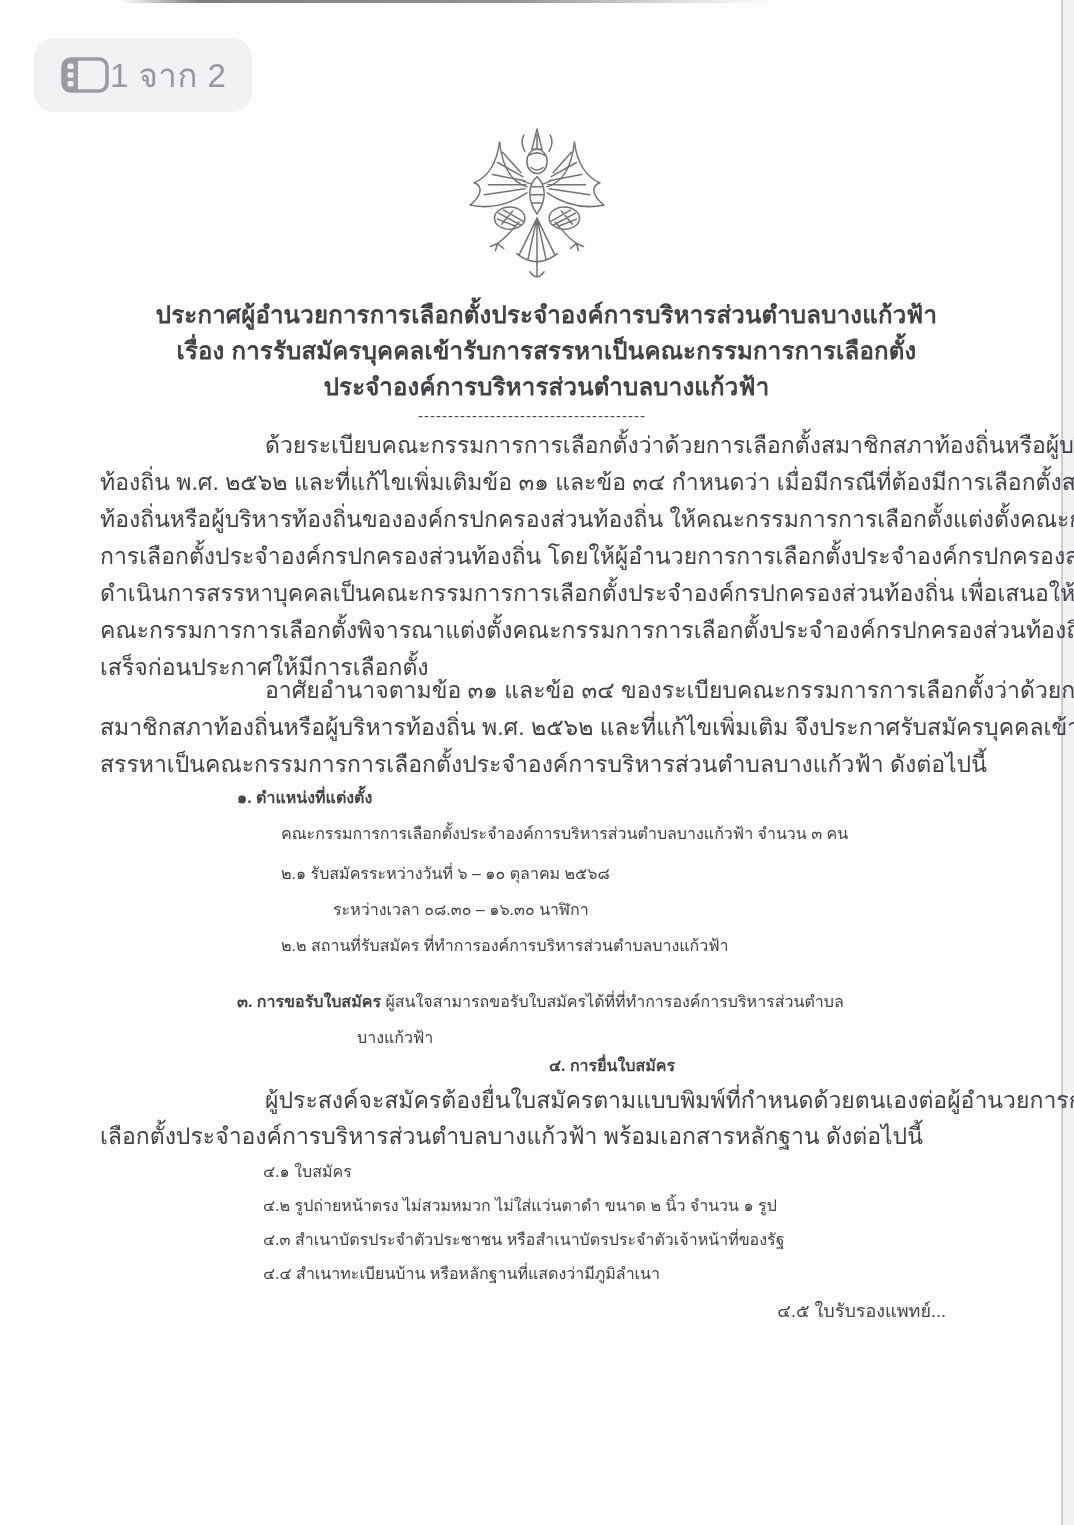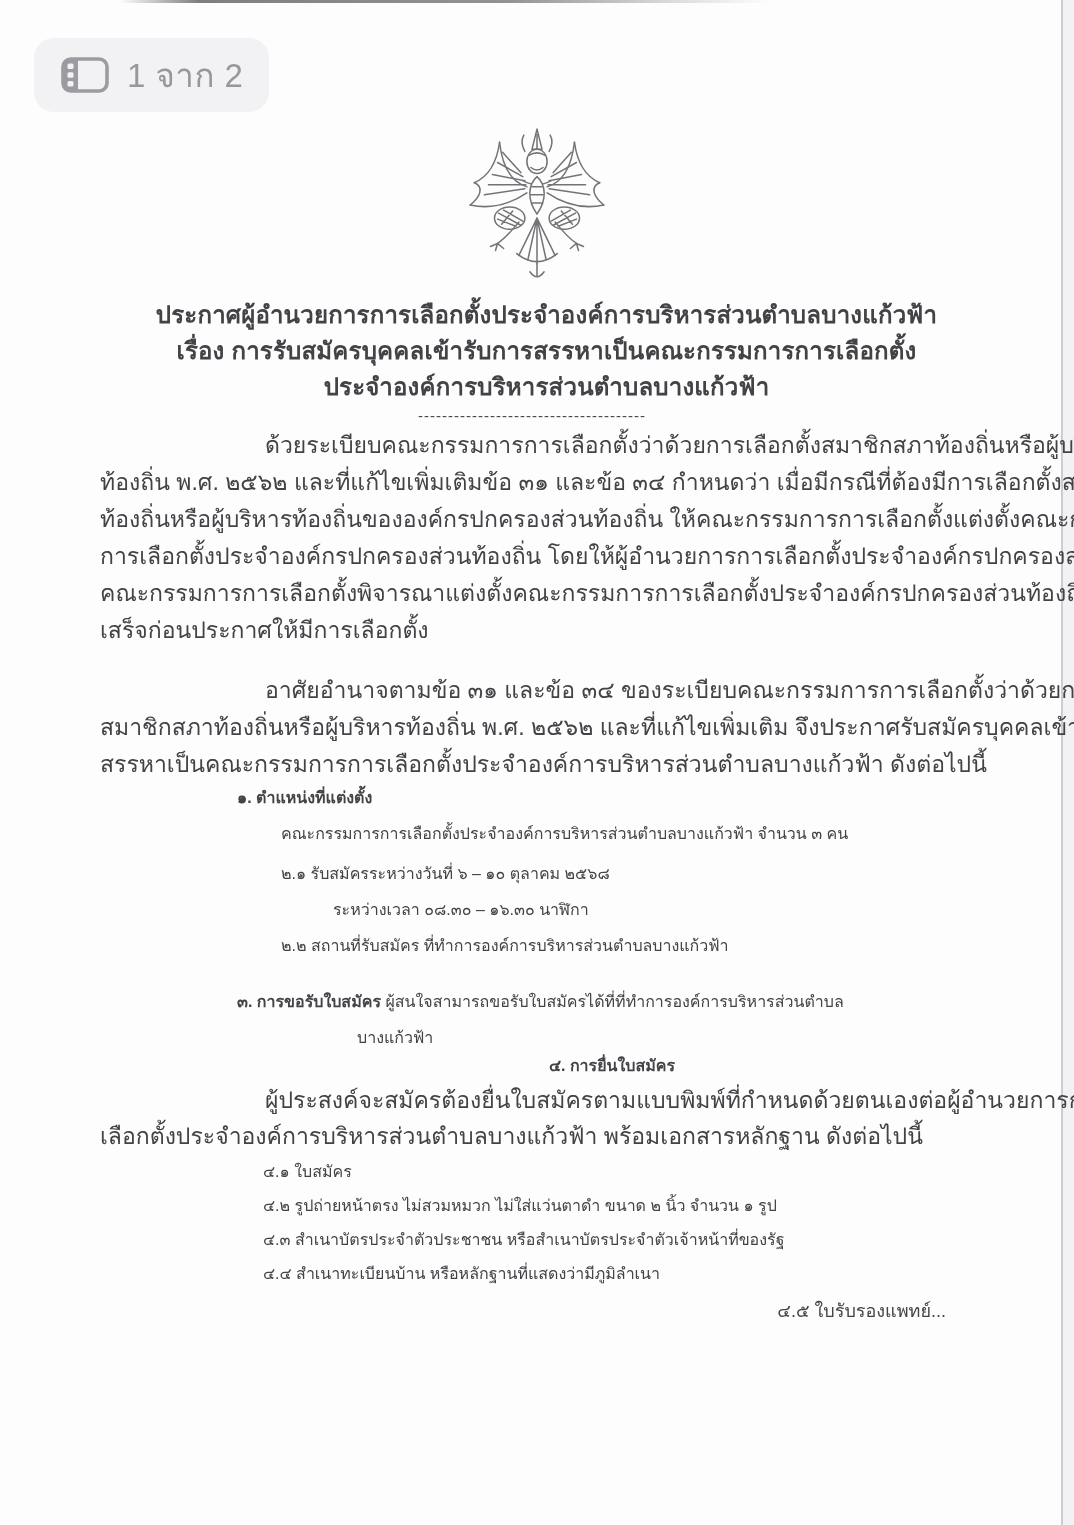--- a/index.html
+++ b/index.html
@@ -23,21 +23,21 @@
   
   .edge-strip{
     position:absolute;top:0;right:0;width:11px;height:100%;
     background:#f2f2f5;border-left:2px solid #ccccd3;
   }
   
   .badge{
     position:absolute;left:34px;top:38px;height:74px;
     padding:0 26px;border-radius:20px;
     background:rgba(241,241,243,.93);
-    display:flex;align-items:center;gap:17px;
+    display:flex;align-items:center;
     box-sizing:border-box;
   }
   .badge-text{font-size:33px;color:var(--badge-fg);letter-spacing:.5px;white-space:nowrap;}
   .badge-icon{display:block;}
   
   .emblem{position:absolute;left:452px;top:124px;width:170px;height:166px;opacity:.85;}
   
   .title-block{position:absolute;top:297px;left:0;width:1064px;text-align:center;}
   .title-line{font-size:24px;font-weight:600;line-height:36px;letter-spacing:.2px;padding-left:29px;}
   .sep{font-size:15px;line-height:22px;letter-spacing:1px;color:#4a4a4e;}
@@ -130,20 +130,21 @@
     <div class="title-line">เรื่อง  การรับสมัครบุคคลเข้ารับการสรรหาเป็นคณะกรรมการการเลือกตั้ง</div>
     <div class="title-line">ประจำองค์การบริหารส่วนตำบลบางแก้วฟ้า</div>
     <div class="sep">--------------------------------------</div>
   </div>
 
   <div class="para" id="para1">
     <div class="line indent">ด้วยระเบียบคณะกรรมการการเลือกตั้งว่าด้วยการเลือกตั้งสมาชิกสภาท้องถิ่นหรือผู้บริหาร</div>
     <div class="line">ท้องถิ่น พ.ศ. ๒๕๖๒ และที่แก้ไขเพิ่มเติมข้อ ๓๑ และข้อ ๓๔ กำหนดว่า เมื่อมีกรณีที่ต้องมีการเลือกตั้งสมาชิกสภา</div>
     <div class="line">ท้องถิ่นหรือผู้บริหารท้องถิ่นขององค์กรปกครองส่วนท้องถิ่น ให้คณะกรรมการการเลือกตั้งแต่งตั้งคณะกรรมการ</div>
     <div class="line">การเลือกตั้งประจำองค์กรปกครองส่วนท้องถิ่น โดยให้ผู้อำนวยการการเลือกตั้งประจำองค์กรปกครองส่วนท้องถิ่น</div>
+    <div class="line">ดำเนินการสรรหาบุคคลเป็นคณะกรรมการการเลือกตั้งประจำองค์กรปกครองส่วนท้องถิ่น เพื่อเสนอให้</div>
     <div class="line">คณะกรรมการการเลือกตั้งพิจารณาแต่งตั้งคณะกรรมการการเลือกตั้งประจำองค์กรปกครองส่วนท้องถิ่นให้แล้ว</div>
     <div class="line">เสร็จก่อนประกาศให้มีการเลือกตั้ง</div>
   </div>
 
   <div class="para" id="para2">
     <div class="line indent">อาศัยอำนาจตามข้อ ๓๑ และข้อ ๓๔ ของระเบียบคณะกรรมการการเลือกตั้งว่าด้วยการเลือกตั้ง</div>
     <div class="line">สมาชิกสภาท้องถิ่นหรือผู้บริหารท้องถิ่น พ.ศ. ๒๕๖๒ และที่แก้ไขเพิ่มเติม จึงประกาศรับสมัครบุคคลเข้ารับการ</div>
     <div class="line">สรรหาเป็นคณะกรรมการการเลือกตั้งประจำองค์การบริหารส่วนตำบลบางแก้วฟ้า ดังต่อไปนี้</div>
   </div>
 

